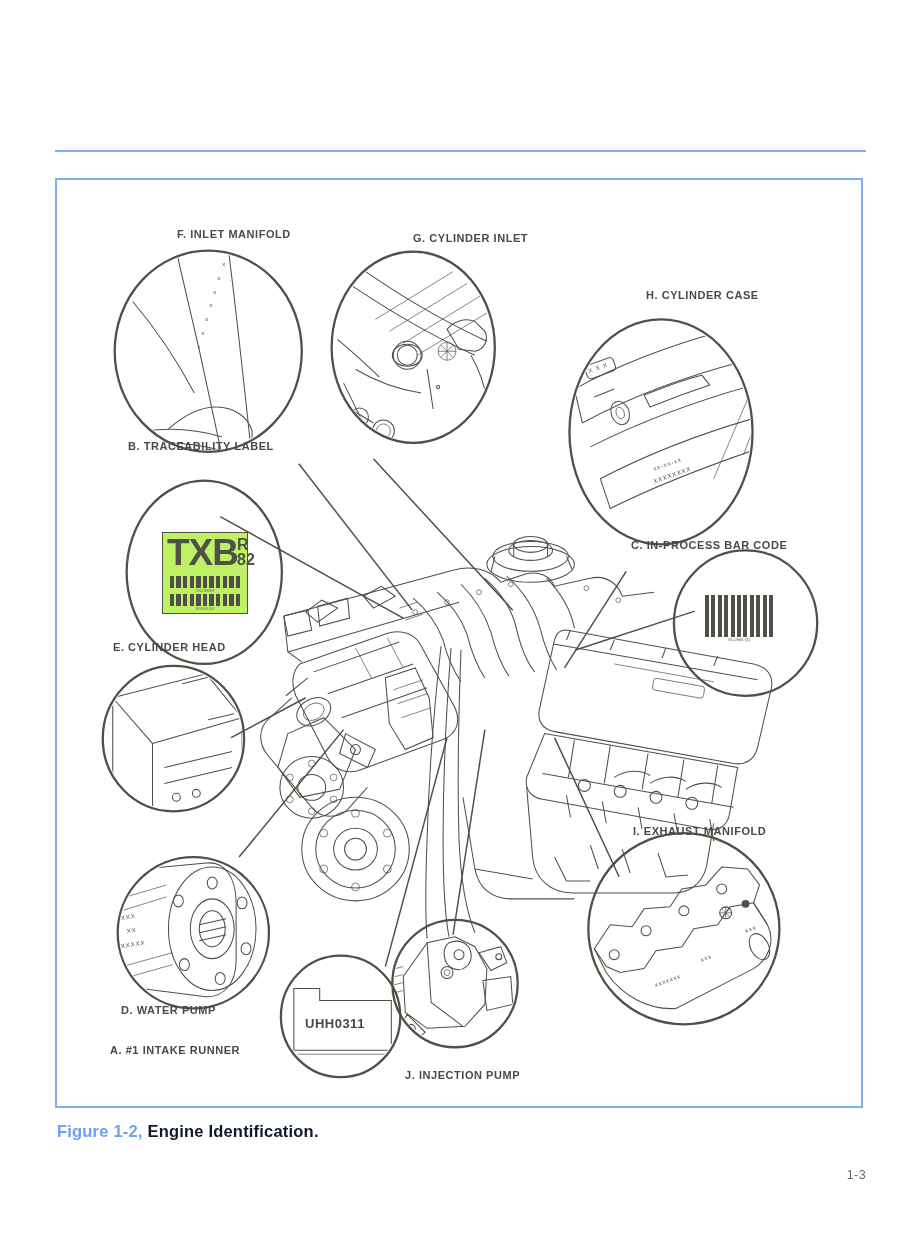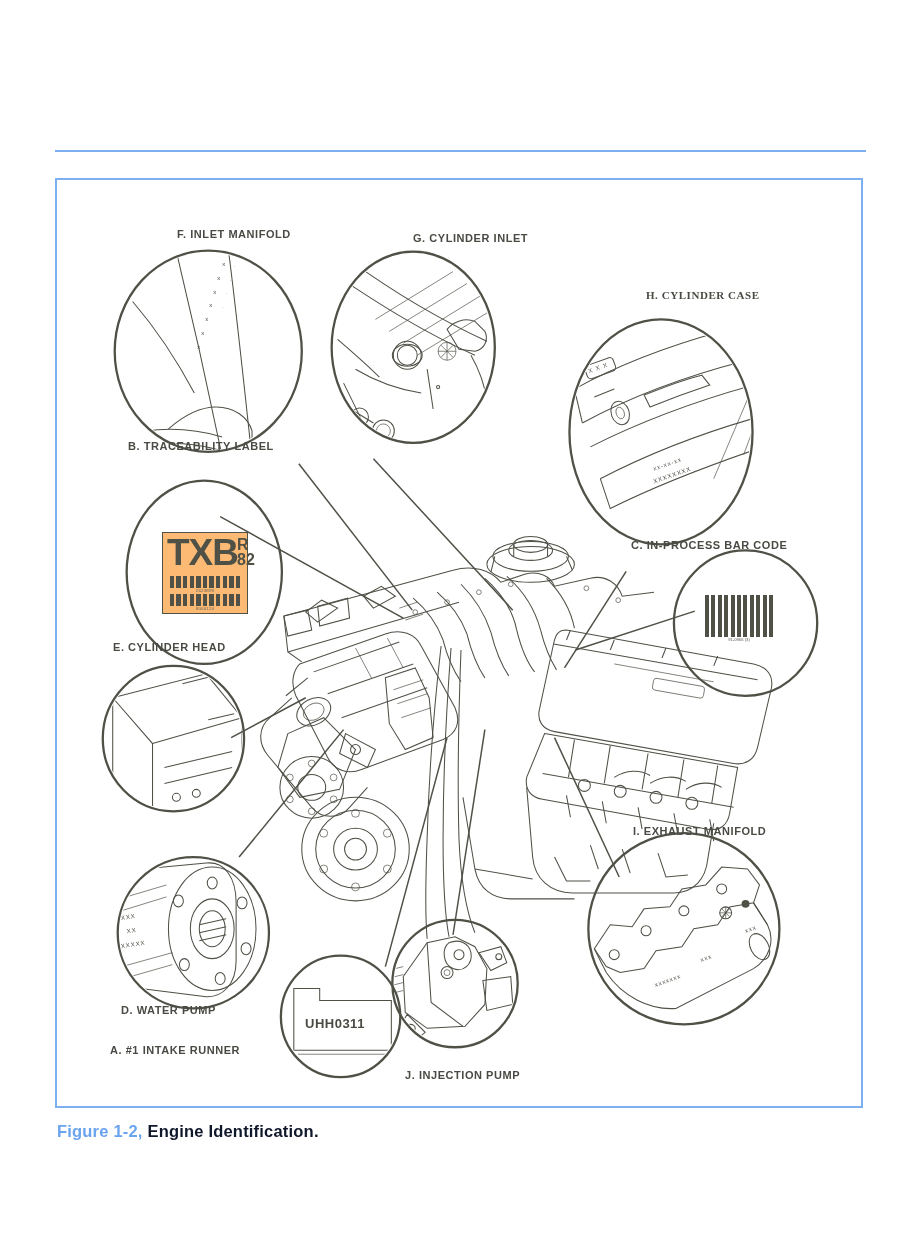--- a/index.html
+++ b/index.html
@@ -90,21 +90,21 @@
     font-weight: bold;
     letter-spacing: 0.55px;
     color: #4a4a44;
     white-space: nowrap;
     font-family: "Liberation Sans", sans-serif;
   }
 
   
   .trace-plate {
     position: absolute;
-    background: #fdba74;
+    background: #bef264;
     border: 1.6px solid #4f5147;
     box-sizing: border-box;
   }
   .trace-top {
     position: relative;
     height: 40px;
     display: flex;
     align-items: flex-start;
     padding: 3px 0 0 4px;
   }
@@ -585,21 +585,21 @@
         <circle class="lnT" cx="532" cy="410" r="2.4"></circle>
         <circle class="lnT" cx="564" cy="422" r="2.4"></circle>
       </g>
 
     </svg>
 
     <div class="callout-label" style="left:120px; top:48px;">F.  INLET MANIFOLD</div>
 
     <div class="callout-label" style="left:356px; top:52px;">G.  CYLINDER INLET</div>
 
-    <div class="callout-label" style="left:589px; top:109px;font-family:Liberation Serif, serif;">H.  CYLINDER CASE</div>
+    <div class="callout-label" style="left:589px; top:109px;">H.  CYLINDER CASE</div>
 
     <div class="callout-label" style="left:71px; top:260px;">B.  TRACEABILITY LABEL</div>
 
     <div class="callout-label" style="left:574px; top:359px;">C.  IN-PROCESS BAR CODE</div>
 
     <div class="callout-label" style="left:56px; top:461px;">E.  CYLINDER HEAD</div>
 
     <div class="callout-label" style="left:64px; top:824px;">D.  WATER PUMP</div>
 
     <div class="callout-label" style="left:53px; top:864px;">A.  #1 INTAKE RUNNER</div>
@@ -665,14 +665,15 @@
 
     <div class="uhh-plate" style="left:248px; top:836px;">UHH0311</div>
 
   </div>
 
   <div class="caption">
     <span class="cap-num">Figure 1-2,</span>
     <span class="cap-txt">Engine Identification.</span>
   </div>
 
+  <div class="page-number">1-3</div>
 
 </div>
 
 </body></html>

